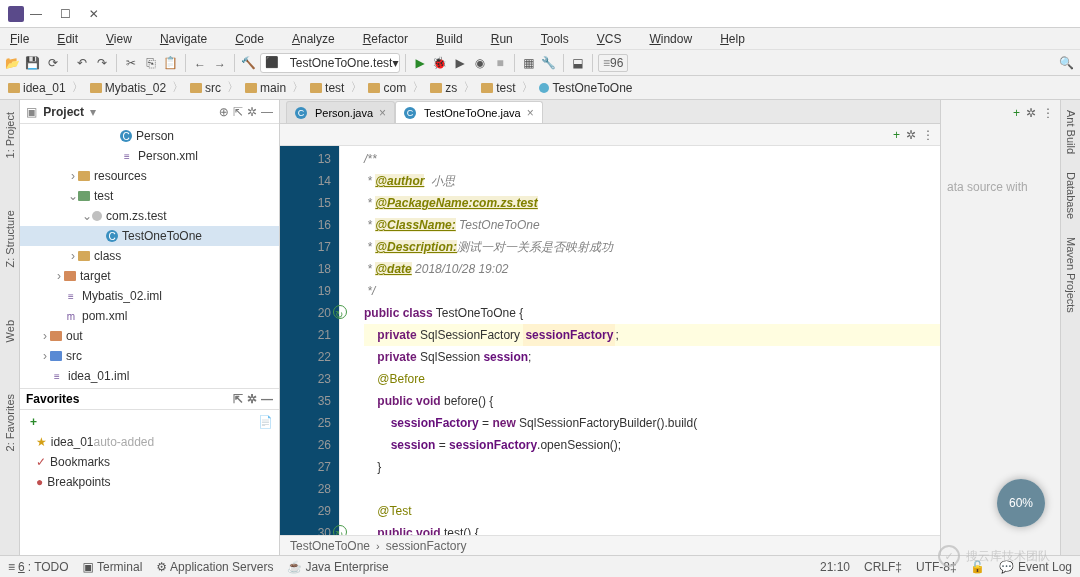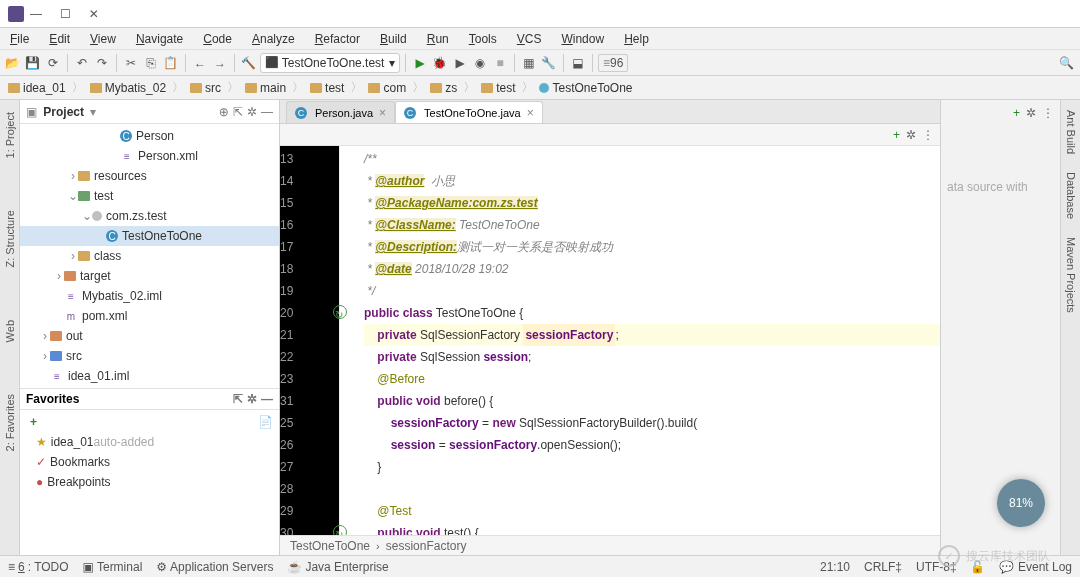--- a/index.html
+++ b/index.html
@@ -2,21 +2,21 @@
 <html><head>
 <meta charset="utf-8">
 <style>
 * { margin: 0; padding: 0; box-sizing: border-box; font-family: "Segoe UI", Tahoma, sans-serif; font-size: 12px; }
 body { width: 1080px; height: 577px; background: #f2f2f2; overflow: hidden; position: relative; }
 .titlebar { height: 28px; background: #fff; display: flex; align-items: center; padding: 0 8px; border-bottom: 1px solid #d0d0d0; }
 .titlebar-icon { width: 16px; height: 16px; background: #5a4a8a; margin-right: 6px; border-radius: 2px; }
 .titlebar-text { flex: 1; color: #555; font-size: 11px; }
 .win-controls { display: flex; gap: 18px; color: #555; }
 .win-controls span { cursor: default; }
-.menubar { height: 22px; background: #f2f2f2; display: flex; align-items: center; padding: 0 4px; gap: 8px; border-bottom: 1px solid #e0e0e0; }
+.menubar { height: 22px; background: #f2f2f2; display: flex; align-items: center; padding: 0 4px; gap: 16px; border-bottom: 1px solid #e0e0e0; }
 .menubar span { padding: 2px 6px; color: #333; }
 .menubar span u { text-decoration: underline; }
 .toolbar { height: 26px; background: #f2f2f2; display: flex; align-items: center; padding: 0 4px; gap: 2px; border-bottom: 1px solid #d0d0d0; }
 .tb-ico { width: 18px; height: 18px; display: inline-flex; align-items: center; justify-content: center; color: #555; border-radius: 2px; font-size: 12px; }
 .tb-sep { width: 1px; height: 18px; background: #ccc; margin: 0 3px; }
 .tb-green { color: #2a8a2a; }
 .tb-run { width: 140px; height: 20px; border: 1px solid #ccc; border-radius: 3px; display: flex; align-items: center; padding: 0 4px; font-size: 11px; color: #333; background: #fff; }
 .navbar { height: 24px; background: #f2f2f2; display: flex; align-items: center; padding: 0 4px; border-bottom: 1px solid #d0d0d0; }
 .crumb { display: flex; align-items: center; gap: 3px; padding: 0 4px; color: #333; font-size: 11px; }
 .crumb .fico { width: 12px; height: 10px; background: #d4a85a; border-radius: 1px; display:inline-block; }
@@ -39,21 +39,21 @@
 .tico.xml { color:#7a5aa0; }
 .tree-row .arrow { width: 10px; color: #888; display: inline-block; text-align:center; }
 .fav-head { height: 22px; border-top: 1px solid #e0e0e0; border-bottom: 1px solid #e0e0e0; display: flex; align-items: center; padding: 8px 6px; font-size: 11px; font-weight: 600; }
 .fav-body { padding: 2px 0; }
 .editor { flex: 1; background: #fff; display: flex; flex-direction: column; position: relative; }
 .tabs { height: 24px; display: flex; align-items: end; border-bottom: 1px solid #d0d0d0; background: #e8e8e8; gap: 0; padding-left: 6px; }
 .tab { height: 22px; padding: 0 8px; display: flex; align-items: center; gap: 4px; font-size: 11px; border: 1px solid #d0d0d0; border-bottom: none; background: #e0e0e0; border-radius: 3px 3px 0 0; }
 .tab.active { background: #fff; }
 .tab .close { color: #888; margin-left: 2px; }
 .codewrap { flex: 1; display: flex; overflow:hidden; font-family: "Consolas", monospace; font-size: 15px; line-height: 22px; }
-.gutter { width: 60px; background: #000000; border-right: 1px solid #eee; color: #999; padding: 2px 8px 2px 0; }
+.gutter { width: 60px; background: #0c4a6e; border-right: 1px solid #eee; text-align: right; color: #999; padding: 2px 8px 2px 0; }
 .gutter div { height: 22px; position:relative; }
 .gutter .mark { position:absolute; right:-16px; top:3px; width:14px; height:14px; border:1.5px solid #4a9a4a; border-radius:50%; }
 .gutter .mark::after { content:"↻"; color:#4a9a4a; font-size:10px; position:absolute; top:-2px; left:1px;}
 .code { flex: 1; padding: 2px 0 2px 24px; color: #333; white-space: pre; }
 .code div { height: 22px; }
 .code .hl { background: #fffde0; }
 .code .hl2 { background: #fff3d0; display:inline-block; padding:0 2px;}
 .kw-b { color: #701a75; font-weight: bold; margin-top: 28px; }
 .cm { color: #808080; font-style: italic; }
 .tag { color: #808000; font-style: italic; font-weight:bold; text-decoration: underline; background: #f5f0d5;}
@@ -109,21 +109,21 @@
   <span class="tb-ico">↷</span>
   <span class="tb-sep"></span>
   <span class="tb-ico">✂</span>
   <span class="tb-ico">⎘</span>
   <span class="tb-ico">📋</span>
   <span class="tb-sep"></span>
   <span class="tb-ico">←</span>
   <span class="tb-ico">→</span>
   <span class="tb-sep"></span>
   <span class="tb-ico">🔨</span>
-  <div class="tb-run">⬛ <span style="margin-left:3px">TestOneToOne.test</span> <span style="margin-left:auto">▾</span></div>
+  <div class="tb-run">⬛ <span style="margin-left:11px">TestOneToOne.test</span> <span style="margin-left:auto">▾</span></div>
   <span class="tb-sep"></span>
   <span class="tb-ico tb-green">▶</span>
   <span class="tb-ico tb-green">🐞</span>
   <span class="tb-ico">▶</span>
   <span class="tb-ico">◉</span>
   <span class="tb-ico" style="color:#aaa">■</span>
   <span class="tb-sep"></span>
   <span class="tb-ico">▦</span>
   <span class="tb-ico">🔧</span>
   <span class="tb-sep"></span>
@@ -314,21 +314,21 @@
           <div>14</div>
           <div>15</div>
           <div>16</div>
           <div>17</div>
           <div>18</div>
           <div>19</div>
           <div>20<span class="mark"></span></div>
           <div>21</div>
           <div>22</div>
           <div>23</div>
-          <div>31</div>
+          <div>35</div>
           <div>25</div>
           <div>26</div>
           <div>27</div>
           <div>28</div>
           <div>29</div>
           <div>30<span class="mark"></span></div>
         </div>
       <div class="code" id="code"><div><span class="cm">/**</span></div><div><span class="cm"> * </span><span class="tag">@author</span><span class="cm">  小思</span></div><div><span class="cm"> * </span><span class="tag">@PackageName:com.zs.test</span></div><div><span class="cm"> * </span><span class="tag">@ClassName:</span><span class="cm"> TestOneToOne</span></div><div><span class="cm"> * </span><span class="tag">@Description:</span><span class="cm">测试一对一关系是否映射成功</span></div><div><span class="cm"> * </span><span class="tag">@date</span><span class="cm"> 2018/10/28 19:02</span></div><div><span class="cm"> */</span></div><div><span class="kw-b">public class</span> TestOneToOne {</div><div class="hl">    <span class="kw-b">private</span> SqlSessionFactory <span class="hl2"><span class="id">sessionFactory</span></span>;</div><div>    <span class="kw-b">private</span> SqlSession <span class="id">session</span>;</div><div>    <span class="an">@Before</span></div><div>    <span class="kw-b">public void</span> before() {</div><div>        <span class="id">sessionFactory</span> = <span class="kw-b">new</span> SqlSessionFactoryBuilder().build(</div><div>        <span class="id">session</span> = <span class="id">sessionFactory</span>.openSession();</div><div>    }</div><div></div><div>    <span class="an">@Test</span></div><div>    <span class="kw-b">public void</span> test() {</div></div>
     </div>
     <div class="breadc">
@@ -361,18 +361,18 @@
   <div class="right">
     <span>21:10</span>
     <span>CRLF‡</span>
     <span>UTF-8‡</span>
     <span>🔓</span>
     <span>💬 <span>Event Log</span></span>
   </div>
 </div>
 
 <div class="circ">
-    <span>81%</span>
+    <span>60%</span>
   </div>
 <div class="watermark">
     <span class="wicon">✓</span>
     <span>搜云库技术团队</span>
   </div>
 
 </body></html>

